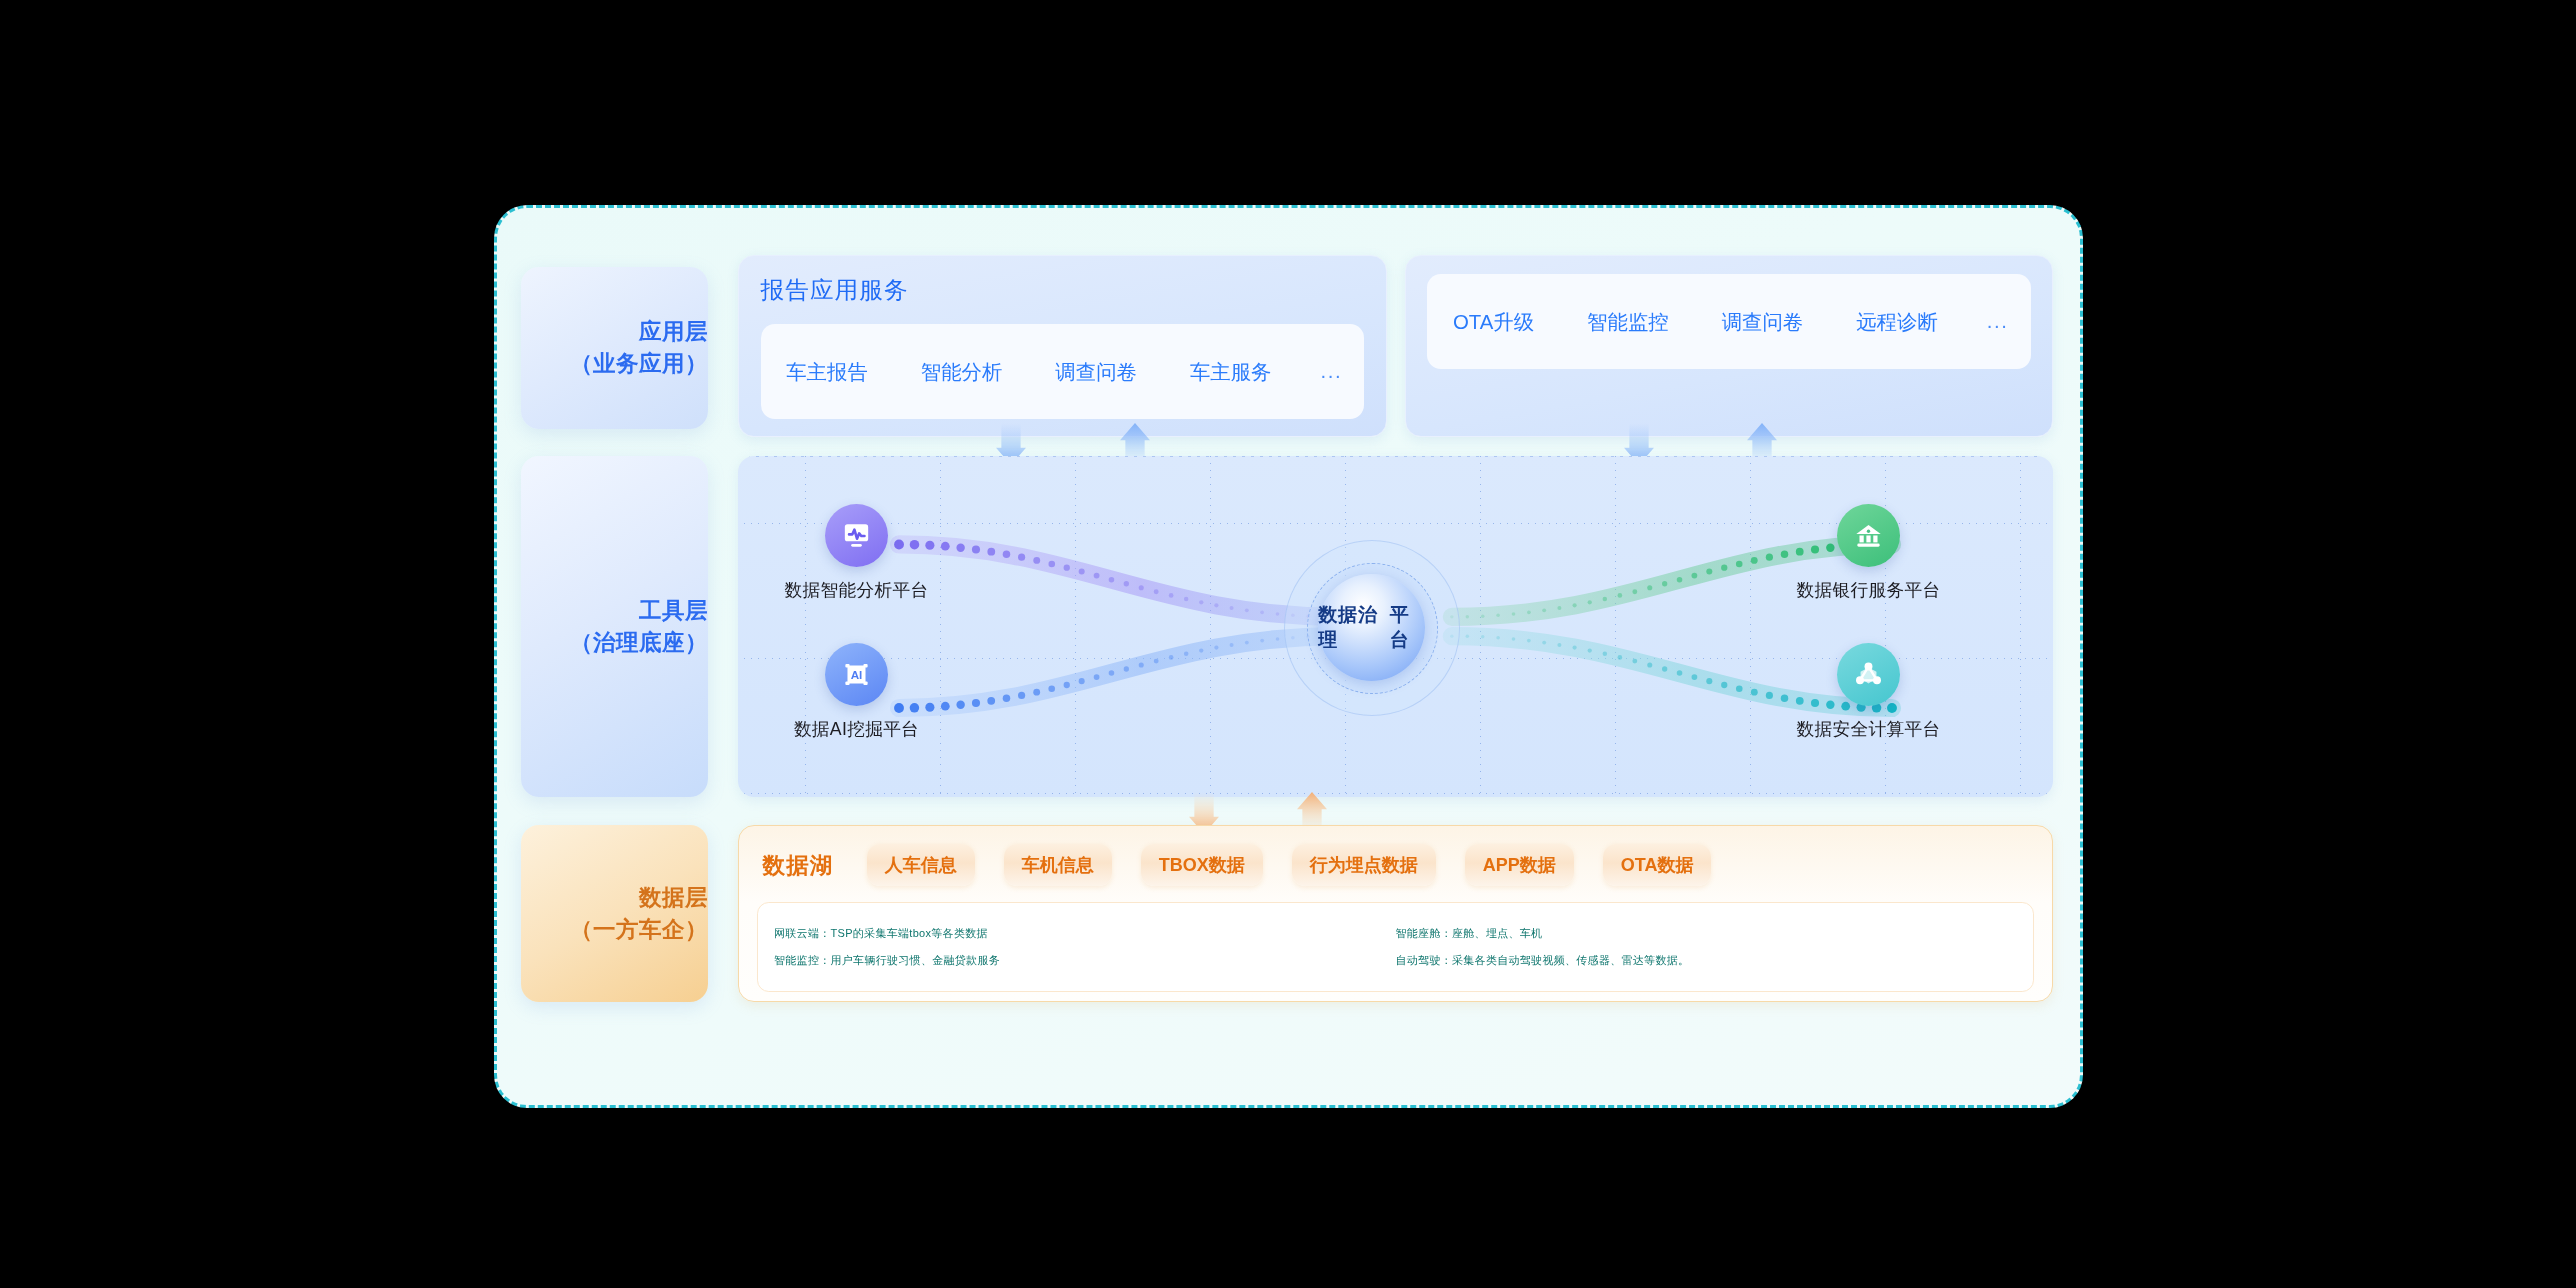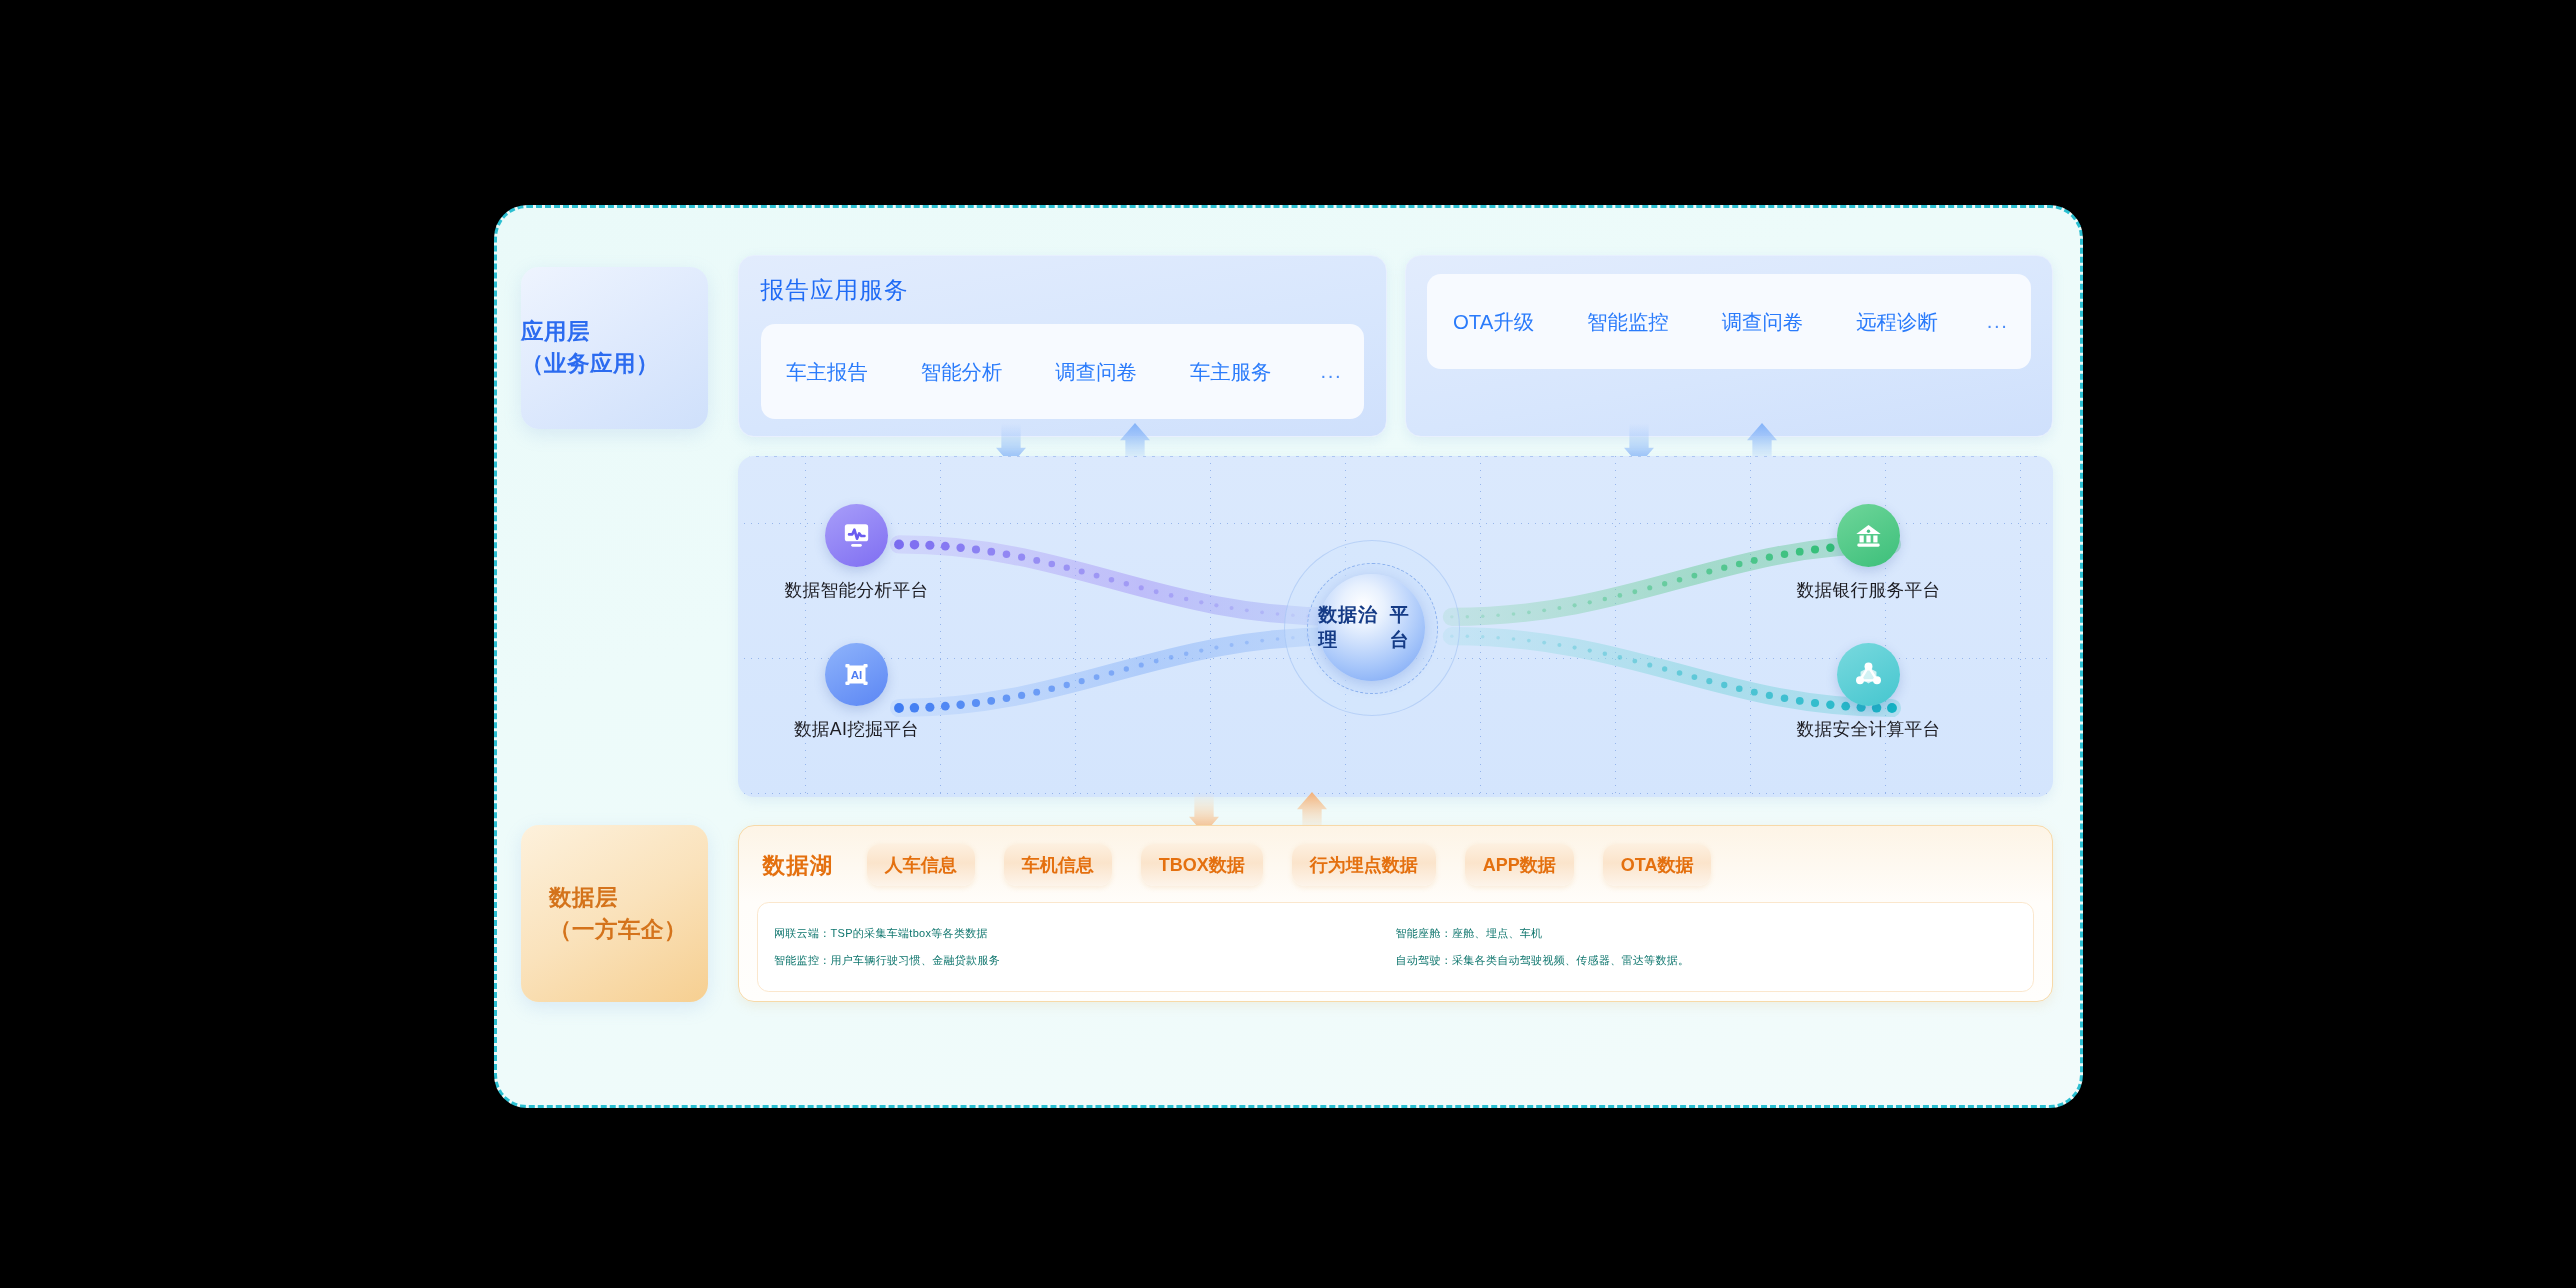--- a/index.html
+++ b/index.html
@@ -20,21 +20,21 @@
     border-radius: 33px;
   }
 
   
   .rail-box {
     position: absolute;
     left: 24px;
     width: 187px;
     border-radius: 18px;
     display: flex; flex-direction: column;
-    align-items: flex-start; justify-content: center;
+    align-items: flex-end; justify-content: center;
     box-shadow: 0 5.4px 18px rgba(120,160,220,.18);
   }
   .rail-box .rl { font-size: 22.5px; font-weight: 700; line-height: 1.42; letter-spacing: 0.5px; }
   #rail-app {
     top: 59px; height: 162px;
     background: linear-gradient(150deg,#eef4fe 0%, #dfeafd 48%, #cfe0fb 100%);
     color: #2b6bf0;
   }
   #rail-tool {
     top: 248px; height: 341px;
@@ -198,20 +198,24 @@
   .lake-line { font-size: 11px; color: #0f766e; letter-spacing: 0.3px; white-space: nowrap; }
 </style>
 </head>
 <body>
 
 <div id="diagram-root">
 
   <div class="rail-box" id="rail-app">
     <div class="rl">应用层</div>
     <div class="rl">（业务应用）</div>
+  </div>
+  <div class="rail-box" id="rail-tool">
+    <div class="rl">工具层</div>
+    <div class="rl">（治理底座）</div>
   </div>
   <div class="rail-box" id="rail-data">
     <div class="rl">数据层</div>
     <div class="rl">（一方车企）</div>
   </div>
 
   <div id="app-layer">
 
     <div class="svc-card">
       <div class="svc-title">报告应用服务</div>

